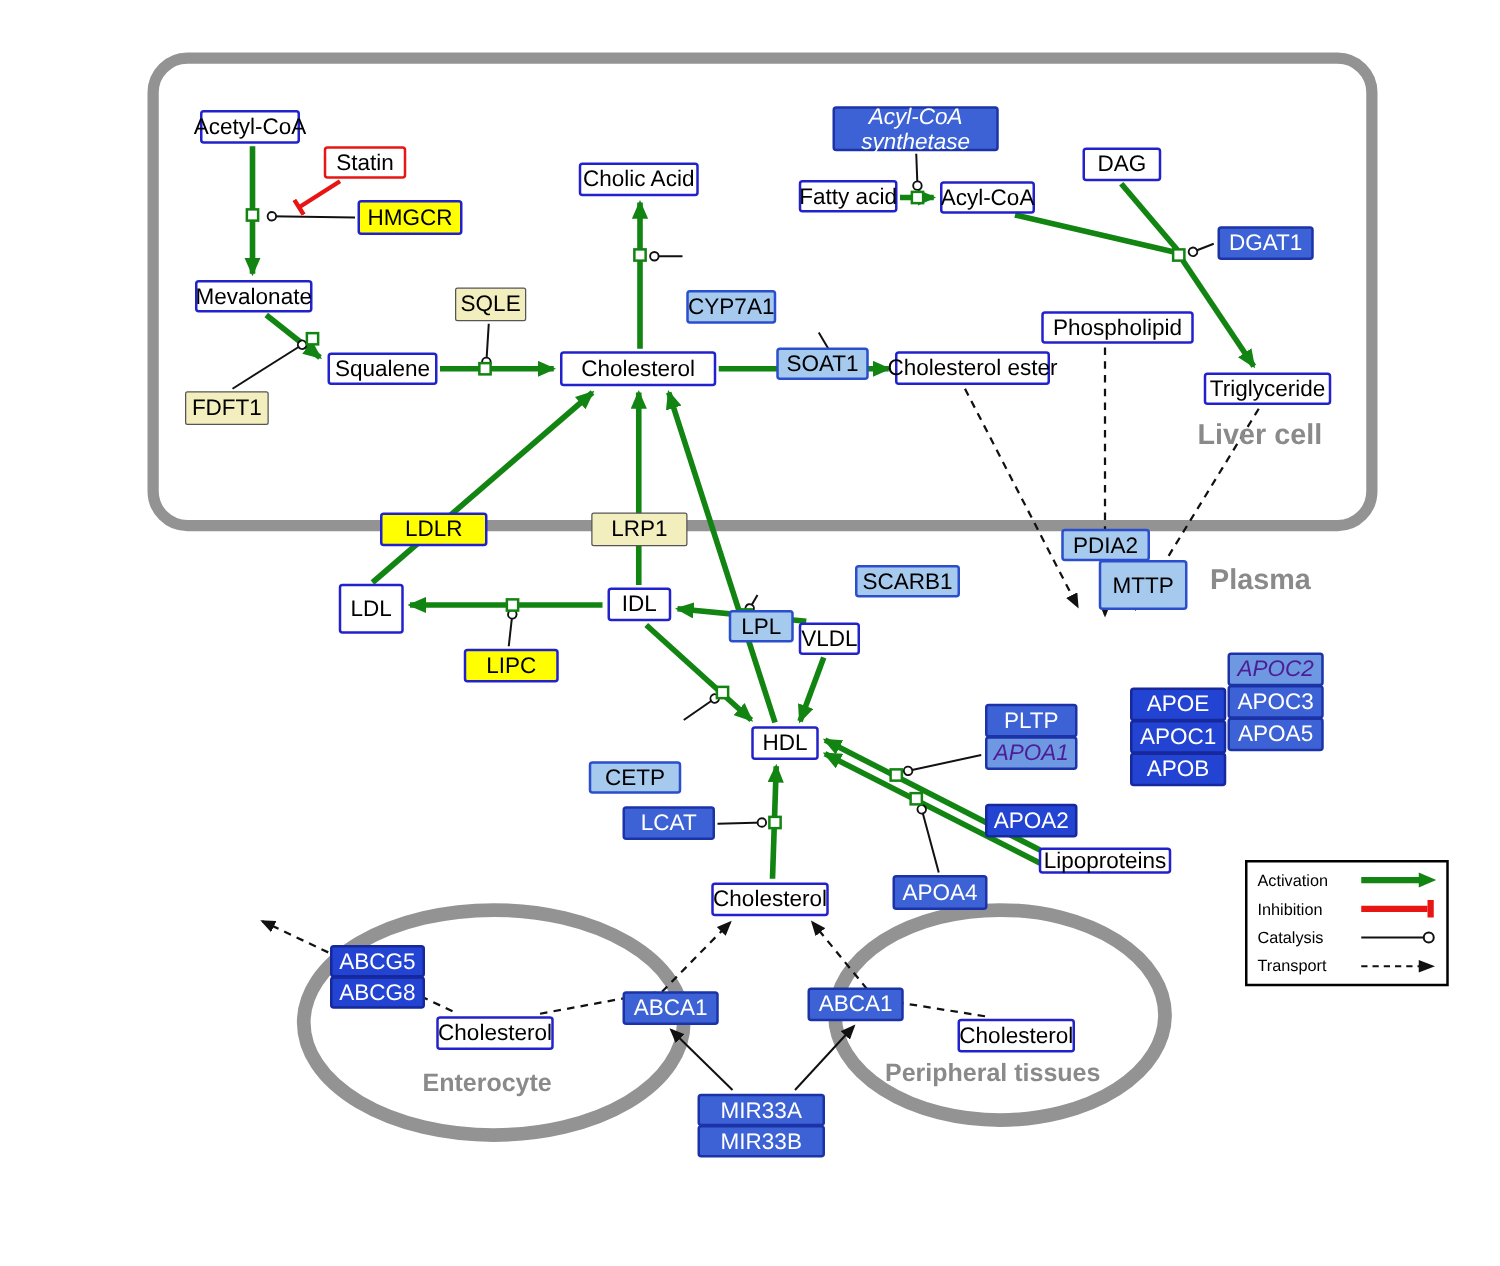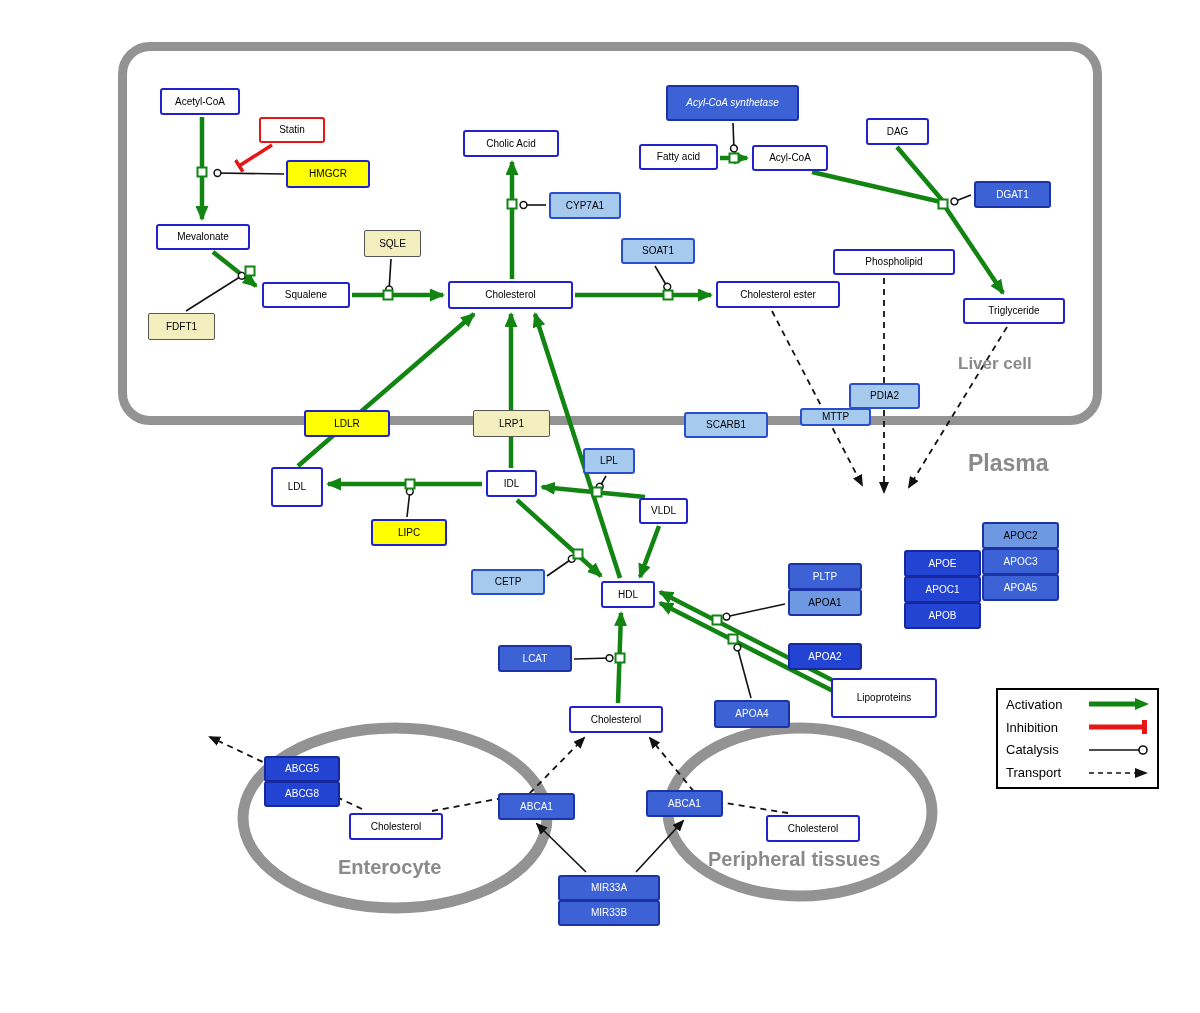--- a/index.html
+++ b/index.html
@@ -1,30 +1,30 @@
 <!DOCTYPE html>
 <html><head>
 <meta charset="utf-8">
 <style>
   html,body { margin:0; padding:0; background:#fff; font-family:"Liberation Sans",sans-serif; }
   .canvas { position:relative; width:1200px; height:1013px; background:#fff; overflow:hidden; }
   .liver-box { position:absolute; left:118px; top:42px; width:966px; height:365px;
                border:9px solid #939393; border-radius:32px; z-index:0; }
   svg.edges { position:absolute; left:0; top:0; z-index:1; }
   .node { position:absolute; display:flex; align-items:center; justify-content:center;
-          font-size:10px; color:#000; background:#fff; border:2px solid #2222cc;
+          font-size:18px; color:#000; background:#fff; border:2px solid #2222cc;
           border-radius:3px; box-sizing:border-box; text-align:center; line-height:1.12;
           white-space:nowrap; z-index:2; }
   .wrap { white-space:normal;font-style:italic; }
   .n-red        { border-color:#e81515; }
   .n-yellow     { background:#ffff00; }
   .n-paleyellow { background:#f2eebd; border:1px solid #555; border-radius:2px; }
-  .n-lblue      { background:#a6c9ee; border-color:#2a4ecc; }
+  .n-lblue      { background:#a6c9ee; border-color:#2a4ecc;margin-top:40px; }
   .n-blue       { background:#3c62d6; border-color:#1c33a8; color:#fff; }
-  .n-mblue      { background:#6f98e2; border-color:#1c33a8; color:#000000; }
+  .n-mblue      { background:#6f98e2; border-color:#1c33a8; color:#4c1d95;font-style:italic; }
   .n-dblue      { background:#2343d2; border-color:#16289c; color:#fff;margin-top:28px; }
   .region-label { position:absolute; font-weight:bold; color:#8a8a8a; z-index:2; }
   .legend { position:absolute; left:996px; top:688px; width:163px; height:101px;
             border:2px solid #000; background:#fff; box-sizing:border-box; z-index:3;
             display:flex; flex-direction:column; justify-content:space-around; padding:3px 0; }
   .legend-row { display:flex; align-items:center; justify-content:space-between;
                 padding:0 8px; font-size:13px; color:#000; }
 </style>
 </head>
 <body>
@@ -118,21 +118,21 @@
       <rect x="938.5" y="199.5" width="9" height="9"></rect>
       <rect x="405.5" y="479.5" width="9" height="9"></rect>
       <rect x="592.5" y="487.5" width="9" height="9"></rect>
       <rect x="573.5" y="549.5" width="9" height="9"></rect>
       <rect x="615.5" y="653.5" width="9" height="9"></rect>
       <rect x="712.5" y="615.5" width="9" height="9"></rect>
       <rect x="728.5" y="634.5" width="9" height="9"></rect>
     </g>
   </svg>
 
-  <div class="region-label" style="left:958px;top:354px;font-size:17px;">Liver cell</div>
+  <div class="region-label" style="left:958px;top:334px;font-size:23px;">Liver cell</div>
   <div class="region-label" style="left:968px;top:450px;font-size:23px;">Plasma</div>
   <div class="region-label" style="left:338px;top:856px;font-size:20px;">Enterocyte</div>
   <div class="region-label" style="left:708px;top:848px;font-size:20px;">Peripheral tissues</div>
 
   <div class="node" style="left:160px;top:88px;width:80px;height:27px">Acetyl-CoA</div>
   <div class="node n-red" style="left:259px;top:117px;width:66px;height:26px">Statin</div>
   <div class="node n-yellow" style="left:286px;top:160px;width:84px;height:28px">HMGCR</div>
   <div class="node" style="left:156px;top:224px;width:94px;height:26px">Mevalonate</div>
   <div class="node n-paleyellow" style="left:148px;top:313px;width:67px;height:27px">FDFT1</div>
   <div class="node" style="left:262px;top:282px;width:88px;height:26px">Squalene</div>
@@ -143,21 +143,21 @@
   <div class="node n-lblue" style="left:621px;top:238px;width:74px;height:26px">SOAT1</div>
   <div class="node" style="left:716px;top:281px;width:124px;height:27px">Cholesterol ester</div>
   <div class="node n-blue wrap" style="left:666px;top:85px;width:133px;height:36px">Acyl-CoA synthetase</div>
   <div class="node" style="left:639px;top:144px;width:79px;height:26px">Fatty acid</div>
   <div class="node" style="left:752px;top:145px;width:76px;height:26px">Acyl-CoA</div>
   <div class="node" style="left:866px;top:118px;width:63px;height:27px">DAG</div>
   <div class="node n-blue" style="left:974px;top:181px;width:77px;height:27px">DGAT1</div>
   <div class="node" style="left:833px;top:249px;width:122px;height:26px">Phospholipid</div>
   <div class="node" style="left:963px;top:298px;width:102px;height:26px">Triglyceride</div>
   <div class="node n-lblue" style="left:849px;top:383px;width:71px;height:26px">PDIA2</div>
-  <div class="node n-lblue" style="left:800px;top:408px;width:71px;height:18px">MTTP</div>
+  <div class="node n-lblue" style="left:879px;top:408px;width:71px;height:40px">MTTP</div>
   <div class="node n-yellow" style="left:304px;top:410px;width:86px;height:27px">LDLR</div>
   <div class="node n-paleyellow" style="left:473px;top:410px;width:77px;height:27px">LRP1</div>
   <div class="node n-lblue" style="left:684px;top:412px;width:84px;height:26px">SCARB1</div>
   <div class="node" style="left:271px;top:467px;width:52px;height:40px">LDL</div>
   <div class="node" style="left:486px;top:470px;width:51px;height:27px">IDL</div>
   <div class="node n-lblue" style="left:583px;top:448px;width:52px;height:26px">LPL</div>
   <div class="node" style="left:639px;top:498px;width:49px;height:26px">VLDL</div>
   <div class="node n-yellow" style="left:371px;top:519px;width:76px;height:27px">LIPC</div>
   <div class="node n-lblue" style="left:471px;top:569px;width:74px;height:26px">CETP</div>
   <div class="node" style="left:601px;top:581px;width:54px;height:27px">HDL</div>
@@ -165,21 +165,21 @@
   <div class="node n-blue" style="left:788px;top:563px;width:74px;height:27px">PLTP</div>
   <div class="node n-mblue" style="left:788px;top:589px;width:74px;height:27px">APOA1</div>
   <div class="node n-dblue" style="left:788px;top:615px;width:74px;height:27px">APOA2</div>
   <div class="node n-dblue" style="left:904px;top:522px;width:77px;height:27px">APOE</div>
   <div class="node n-mblue" style="left:982px;top:522px;width:77px;height:27px">APOC2</div>
   <div class="node n-dblue" style="left:904px;top:548px;width:77px;height:27px">APOC1</div>
   <div class="node n-blue" style="left:982px;top:548px;width:77px;height:27px">APOC3</div>
   <div class="node n-dblue" style="left:904px;top:574px;width:77px;height:27px">APOB</div>
   <div class="node n-blue" style="left:982px;top:574px;width:77px;height:27px">APOA5</div>
   <div class="node n-blue" style="left:714px;top:700px;width:76px;height:28px">APOA4</div>
-  <div class="node" style="left:831px;top:678px;width:106px;height:40px">Lipoproteins</div>
+  <div class="node" style="left:831px;top:678px;width:106px;height:21px">Lipoproteins</div>
   <div class="node" style="left:569px;top:706px;width:94px;height:27px">Cholesterol</div>
   <div class="node n-dblue" style="left:264px;top:728px;width:76px;height:26px">ABCG5</div>
   <div class="node n-dblue" style="left:264px;top:753px;width:76px;height:26px">ABCG8</div>
   <div class="node" style="left:349px;top:813px;width:94px;height:27px">Cholesterol</div>
   <div class="node n-blue" style="left:498px;top:793px;width:77px;height:27px">ABCA1</div>
   <div class="node n-blue" style="left:646px;top:790px;width:77px;height:27px">ABCA1</div>
   <div class="node" style="left:766px;top:815px;width:94px;height:27px">Cholesterol</div>
   <div class="node n-blue" style="left:558px;top:875px;width:102px;height:26px">MIR33A</div>
   <div class="node n-blue" style="left:558px;top:900px;width:102px;height:26px">MIR33B</div>
 

